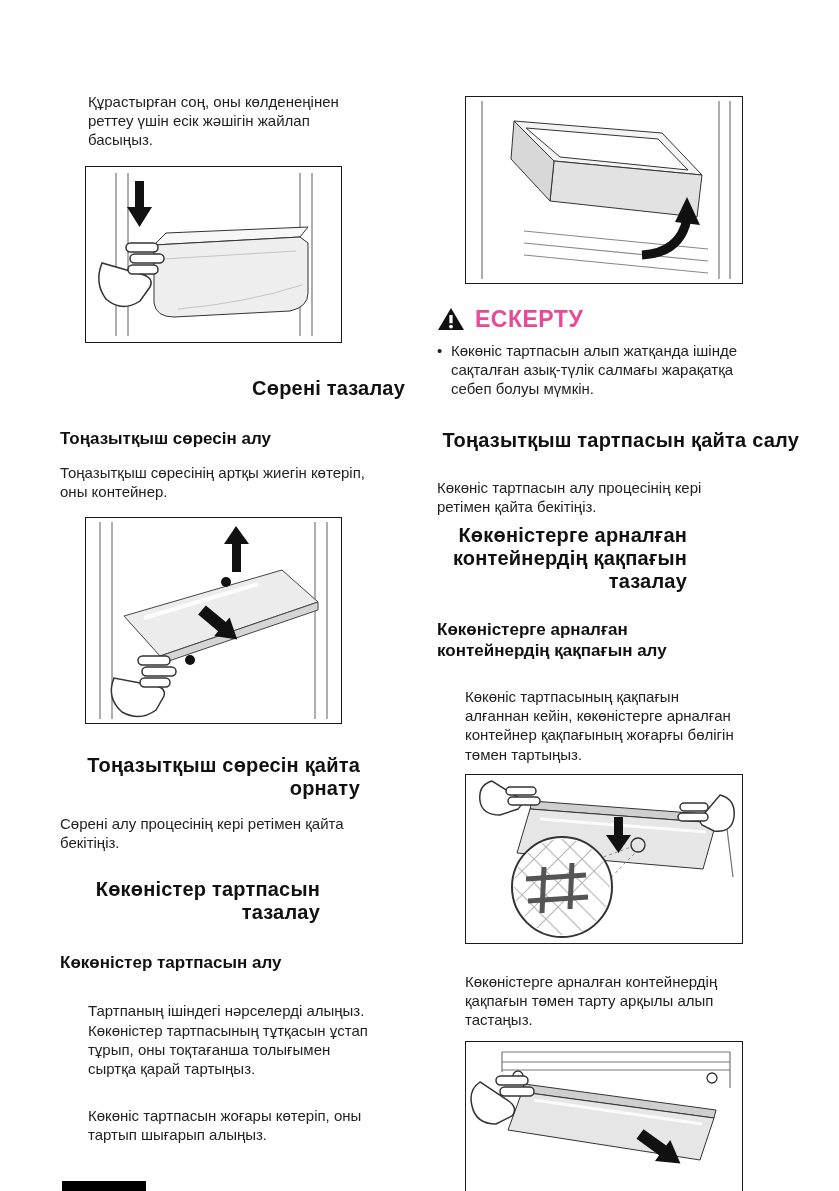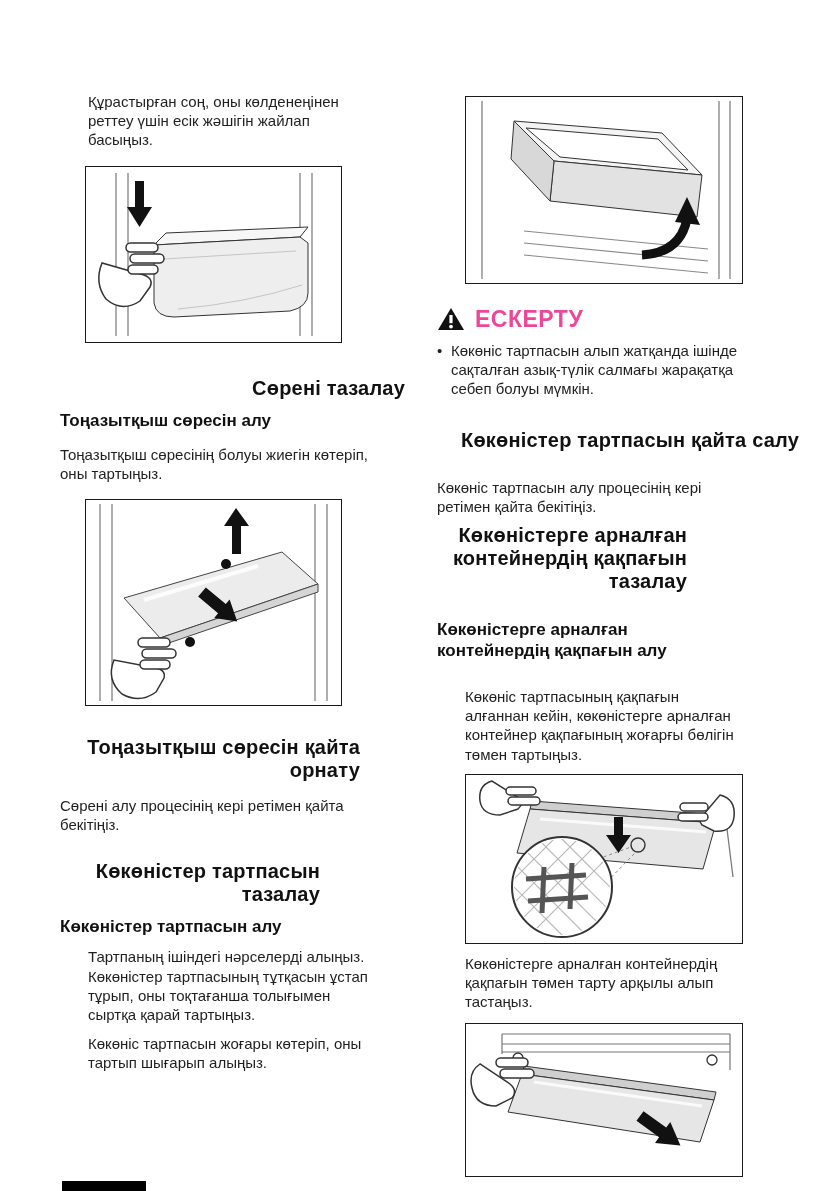--- a/index.html
+++ b/index.html
@@ -13,21 +13,21 @@
   .col-left  { left:60px; top:92px;  width:345px; }
   .col-right { left:437px; top:96px; width:362px; }
 
   p.body { font-size:15px; line-height:19.2px; color:#1f1f1f; }
   h1 { font-size:20px; font-weight:bold; line-height:23px; color:#111; letter-spacing:.2px;text-align:right; }
   h2 { font-size:17px; font-weight:bold; line-height:21px; color:#111; }
 
   .indent { margin-left:28px; }
   .w250 { width:250px; } .w260 { width:260px; } .w270 { width:270px; }
   .w280 { width:280px; } .w300 { width:300px; } .w320 { width:320px; }.mt12{margin-top:26px}.mt14{margin-top:14px}
-  .mt16{margin-top:10px}.mt22{margin-top:8px}.mt26{margin-top:26px}
+  .mt16{margin-top:28px}.mt22{margin-top:8px}.mt26{margin-top:26px}
   .mt30{margin-top:30px}.mt34{margin-top:34px}
 
   .figure { border:1.3px solid #1a1a1a; background:#fff; }
   .figure svg { display:block; width:100%; height:100%; }
   .fig1 { width:257px; height:177px; margin-left:25px; margin-top:16px; }
   .fig2 { width:257px; height:207px; margin-left:25px; margin-top:16px; }
   .fig3 { width:278px; height:188px; margin-left:28px; }
   .fig4 { width:278px; height:170px; margin-left:28px; margin-top:10px; }
   .fig5 { width:278px; height:154px; margin-left:28px; margin-top:12px; }
 
@@ -66,21 +66,21 @@
           <path d="M16,96 Q8,116 20,132 Q36,146 54,134 L64,120 Q68,112 58,108 Z"></path>
           <rect x="40" y="76" width="32" height="9" rx="4.5"></rect>
           <rect x="44" y="87" width="34" height="9" rx="4.5"></rect>
           <rect x="42" y="98" width="30" height="9" rx="4.5"></rect>
         </g>
       </svg>
     </div>
 
     <h1 class="mt34">Сөрені тазалау</h1>
     <h2 class="mt16">Тоңазытқыш сөресін алу</h2>
-    <p class="body mt14 w320">Тоңазытқыш сөресінің болуы жиегін көтеріп, оны тартыңыз.</p>
+    <p class="body mt14 w320">Тоңазытқыш сөресінің артқы жиегін көтеріп, оны контейнер.</p>
 
     <div class="figure fig2">
       <svg viewBox="0 0 255 205">
         <g stroke="#777" stroke-width="1.2">
           <line x1="14" y1="4" x2="14" y2="201"></line>
           <line x1="26" y1="4" x2="26" y2="201"></line>
           <line x1="229" y1="4" x2="229" y2="201"></line>
           <line x1="241" y1="4" x2="241" y2="201"></line>
         </g>
         <path d="M38,98 L196,52 L232,84 L74,138 Z" fill="#ececec" stroke="#444"></path>
@@ -142,21 +142,21 @@
         <circle cx="14" cy="19.6" r="1.9" fill="#ffffff"></circle>
       </svg>
       <span class="warning-title">ЕСКЕРТУ</span>
     </div>
 
     <p class="body bullet-p">
       <span class="bullet-dot">•</span>
       <span>Көкөніс тартпасын алып жатқанда ішінде сақталған азық-түлік салмағы жарақатқа себеп болуы мүмкін.</span>
     </p>
 
-    <h1 class="mt30">Көкөністер тартпасын қайта салу</h1>
+    <h1 class="mt30">Тоңазытқыш тартпасын қайта салу</h1>
     <p class="body mt12 w280">Көкөніс тартпасын алу процесінің кері ретімен қайта бекітіңіз.</p>
 
     <h1 class="mt22 w250">Көкөністерге арналған контейнердің қақпағын тазалау</h1>
     <h2 class="mt12 w270">Көкөністерге арналған контейнердің қақпағын алу</h2>
     <p class="body indent mt12 w280">Көкөніс тартпасының қақпағын алғаннан кейін, көкөністерге арналған контейнер қақпағының жоғарғы бөлігін төмен тартыңыз.</p>
 
     <div class="figure fig4">
       <svg viewBox="0 0 276 168">
         <defs>
           <clipPath id="magClip">

